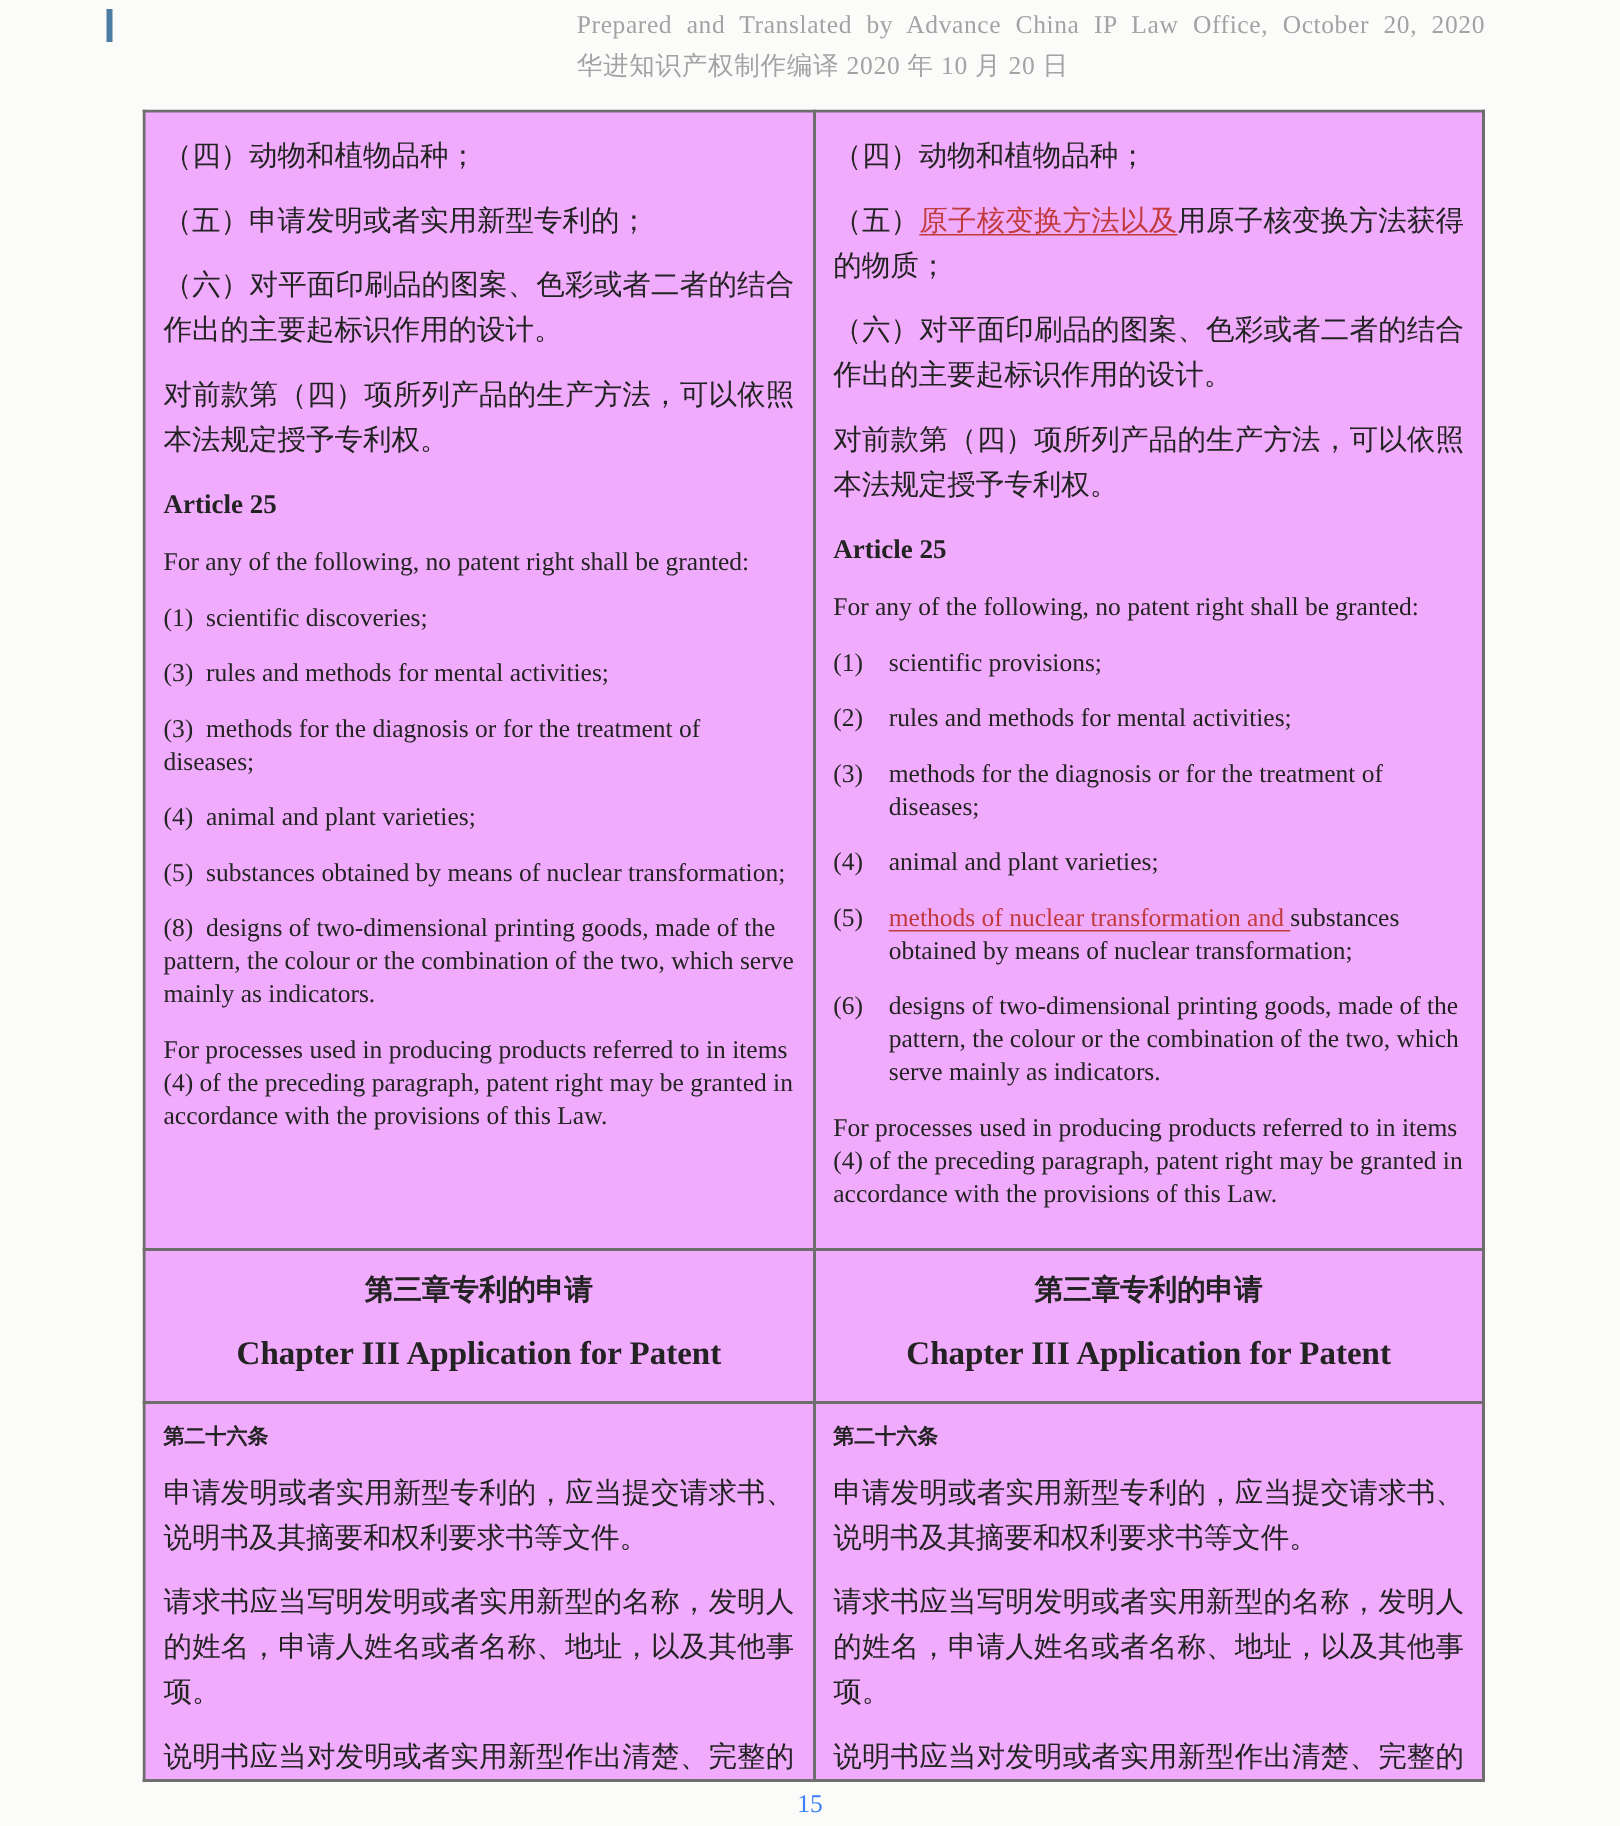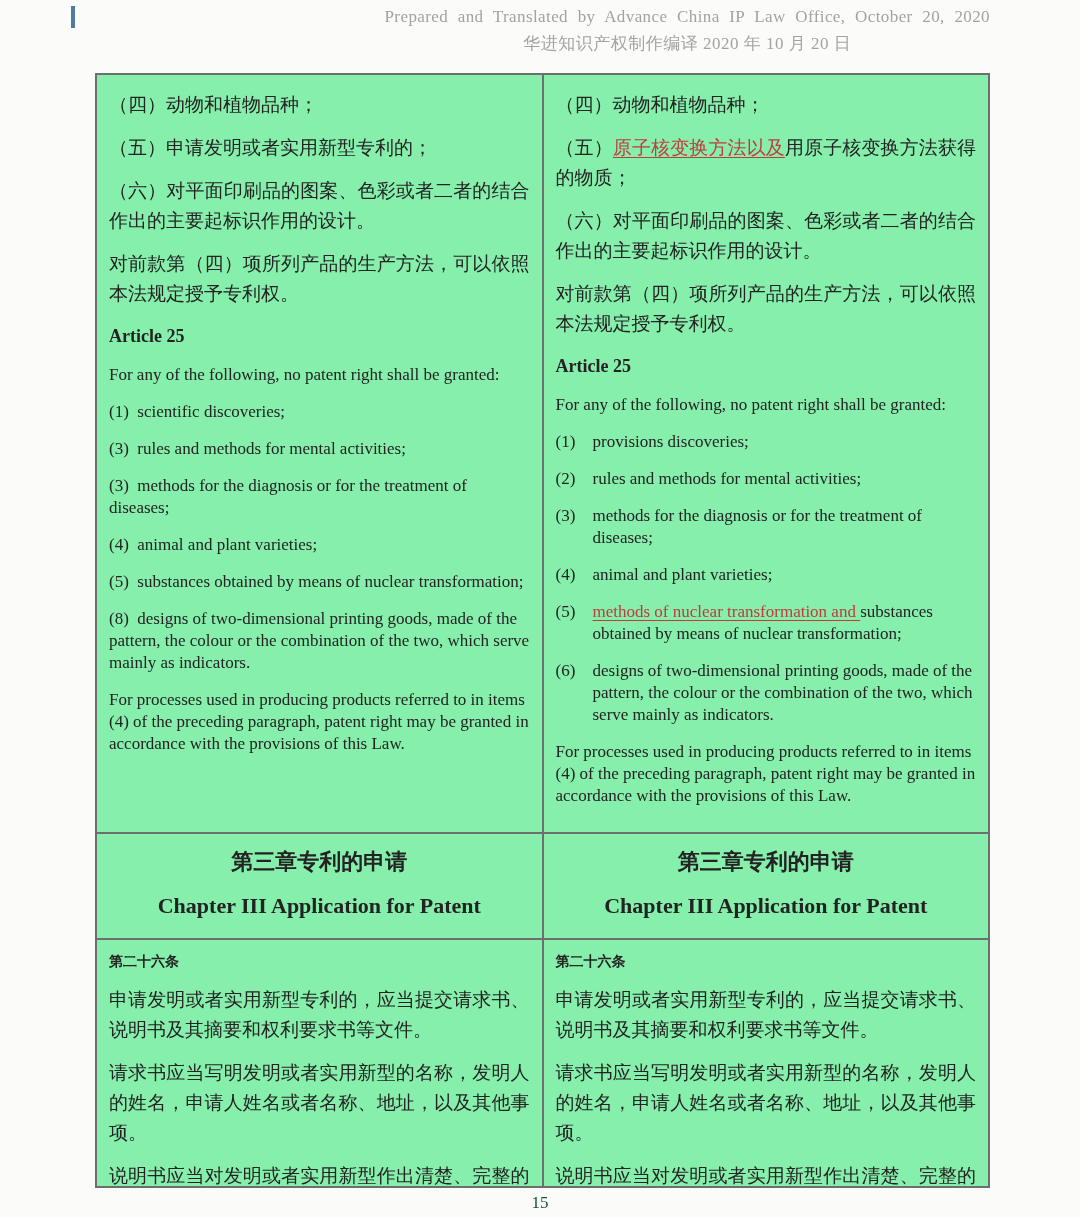--- a/index.html
+++ b/index.html
@@ -10,52 +10,52 @@
     font-family:"Liberation Serif","DejaVu Serif",serif;
     color:#232323;
     overflow:hidden;
   }
   .accent-bar{
     position:absolute;left:71px;top:6px;width:4px;height:22px;
     background:var(--accent,#4d7ca3);
   }
   .doc-header{
     position:absolute;top:3px;right:90px;
-    text-align:center;color:#a3a3a3;
+    text-align:left;color:#a3a3a3;
     font-size:17px;line-height:27px;
   }
   .doc-header .l1{word-spacing:5px;letter-spacing:.4px;}
   .doc-header .l2{letter-spacing:.5px;}
   .table-wrap{
     position:absolute;left:95px;top:73px;width:895px;height:1113px;
     overflow:hidden;
     border-bottom:2px solid #6e6e6e;
     background:#fbfbfa;
   }
   table.law{width:100%;border-collapse:collapse;table-layout:fixed;}
   table.law td{
     border:2px solid #6e6e6e;
     vertical-align:top;
     padding:2px 12px 10px 12px;
-    background:#86efac;
+    background:#f0abfc;
     margin-left:36px;
   }
   .cn{font-size:19px;line-height:30px;text-align:justify;margin:13px 0;}
   .en{font-size:17px;line-height:22px;margin:15px 0;}
   .en-bold{font-size:18px;font-weight:bold;margin:17px 0;}
   .r-item{position:relative;padding-left:37px;font-size:17px;line-height:22px;margin:15px 0;}
   .r-item .num{position:absolute;left:0;top:0;}
   .red{color:var(--red,#c13a3c);text-decoration:underline;text-underline-offset:3px;}
   .chapter-cell{text-align:center;}
-  .chapter-cn{font-size:22px;font-weight:bold;margin:11px 0 0;}
+  .chapter-cn{font-size:19px;font-weight:bold;margin:11px 0 0;}
   .chapter-en{font-size:22px;font-weight:bold;margin:16px 0 9px;}
   .art-heading{font-size:14px;font-weight:bold;margin:11px 0 14px;}
   .page-number{
     position:absolute;left:0;bottom:4px;width:100%;
-    text-align:center;font-size:17px;color:#14532d;
+    text-align:center;font-size:17px;color:#3b82f6;
   }
 </style>
 </head>
 <body>
 
 <div class="page">
 
   <div class="accent-bar"></div>
 
   <div class="doc-header">
@@ -84,21 +84,21 @@
           <p class="en">For processes used in producing products referred to in items (4) of the preceding paragraph, patent right may be granted in accordance with the provisions of this Law.</p>
         </td>
 
         <td>
           <p class="cn">（四）动物和植物品种；</p>
           <p class="cn"><span>（五）</span><span class="red">原子核变换方法以及</span><span>用原子核变换方法获得的物质；</span></p>
           <p class="cn">（六）对平面印刷品的图案、色彩或者二者的结合作出的主要起标识作用的设计。</p>
           <p class="cn">对前款第（四）项所列产品的生产方法，可以依照本法规定授予专利权。</p>
           <p class="en-bold">Article 25</p>
           <p class="en">For any of the following, no patent right shall be granted:</p>
-          <p class="r-item"><span class="num">(1)</span><span>provisions discoveries;</span></p>
+          <p class="r-item"><span class="num">(1)</span><span>scientific provisions;</span></p>
           <p class="r-item"><span class="num">(2)</span><span>rules and methods for mental activities;</span></p>
           <p class="r-item"><span class="num">(3)</span><span>methods for the diagnosis or for the treatment of diseases;</span></p>
           <p class="r-item"><span class="num">(4)</span><span>animal and plant varieties;</span></p>
           <p class="r-item"><span class="num">(5)</span><span class="red">methods of nuclear transformation and&nbsp;</span><span>substances obtained by means of nuclear transformation;</span></p>
           <p class="r-item"><span class="num">(6)</span><span>designs of two-dimensional printing goods, made of the pattern, the colour or the combination of the two, which serve mainly as indicators.</span></p>
           <p class="en">For processes used in producing products referred to in items (4) of the preceding paragraph, patent right may be granted in accordance with the provisions of this Law.</p>
         </td>
       </tr>
 
       <tr>

